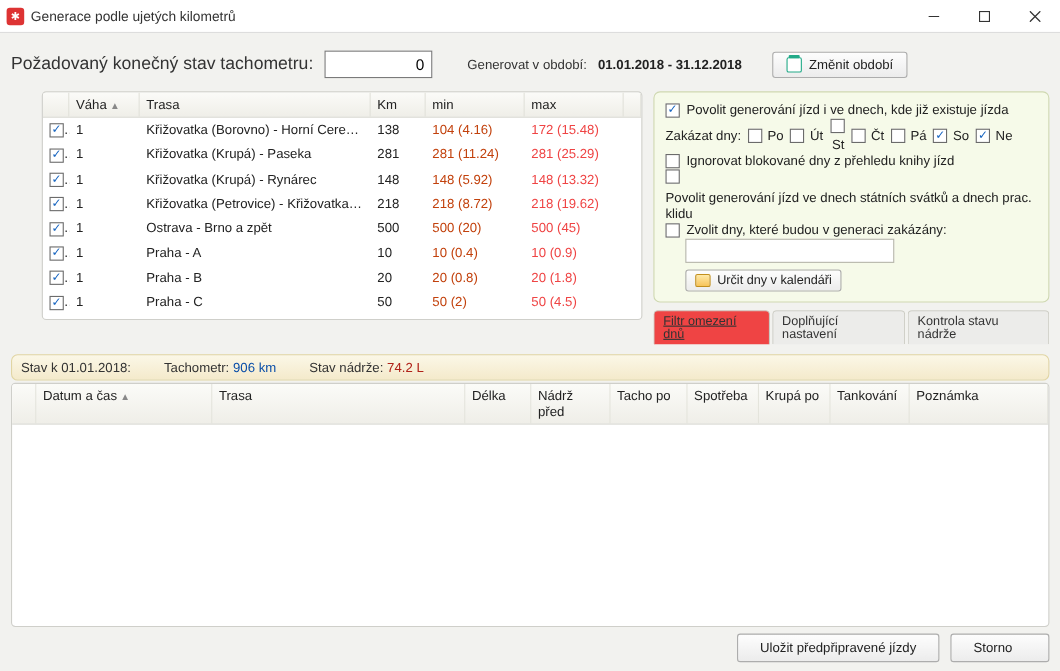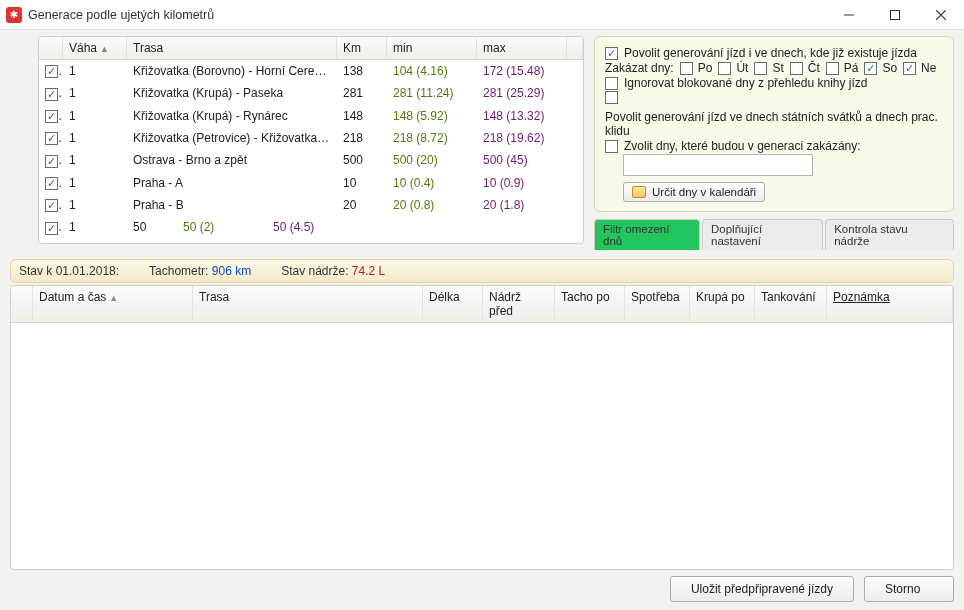--- a/index.html
+++ b/index.html
@@ -101,22 +101,22 @@
   .tbl .body { }
   .tbl .row { display:flex; font-size:12px; }
   .tbl .row:nth-child(even) { }
   .arrow-up { font-size:9px; color:#888; margin-left:3px; }
 
   
   .c-chk  { width:24px; text-align:center; }
   .c-vaha { width:64px; }
   .c-trasa{ width:210px; }
   .c-km   { width:50px; }
-  .c-min  { width:90px; color:#4d7c0f; }
-  .c-max  { width:90px; color:#701a75; }
+  .c-min  { width:90px; color:#c2410c; }
+  .c-max  { width:90px; color:#ef4444; }
   .tbl .head .c-min, .tbl .head .c-max { color:#222; }
 
   
   .chk {
     width:13px; height:13px; border:1px solid #6b6b6b; background:#fff;
     display:inline-flex; align-items:center; justify-content:center;
     font-size:11px; line-height:1; color:#1664c0;
     vertical-align:middle;
   }
   .chk.checked::after { content:"✓"; }
@@ -142,21 +142,21 @@
     background:linear-gradient(#ffe9a8,#f7c45a);
     border:1px solid #c28f1d; border-radius:2px;
   }
 
   .tabs { display:flex; gap:2px; margin-top:6px; font-size:11.5px; }
   .tab {
     padding:3px 8px; border:1px solid #c9c9c0; border-bottom:none;
     border-radius:4px 4px 0 0; background:#ececea; color:#333;
     position:relative; top:1px;
   }
-  .tab.active { background:#22c55e; font-weight:normal; }
+  .tab.active { background:#ef4444; font-weight:normal;text-decoration:underline; }
 
   .gen-btn-wrap { display:flex; justify-content:center; margin-top:10px;}
 
   
   .status {
     margin-top:10px;
     padding:4px 8px;
     background:linear-gradient(#fbf7e7,#f4eacb);
     border:1px solid #e1d5a3;
     border-radius:6px;
@@ -183,21 +183,21 @@
   .tbl2 .head .cell { padding:4px 6px; border-right:1px solid #e4e4dc; font-size:12px;}
   .r-chk{width:22px;}
   .r-date{width:160px;}
   .r-trasa{width:230px;}
   .r-delka{width:60px;}
   .r-npred{width:72px;}
   .r-tacho{width:70px;}
   .r-spot{width:65px;}
   .r-npo{width:65px;}
   .r-tank{width:72px;}
-  .r-pozn{flex:1;text-decoration:underline;}
+  .r-pozn{flex:1;}
 
   
   .footer {
     margin-top:6px;
     display:flex; justify-content:flex-end; gap:10px;
   }
   .footer .btn { padding:5px 20px; }
 </style>
 </head>
 <body>
@@ -218,20 +218,32 @@
   </div>
   <div class="winbtn close">
     <svg width="10" height="10" viewBox="0 0 10 10">
         <path d="M0 0 L10 10 M10 0 L0 10" stroke="currentColor" stroke-width="1.2"></path>
       </svg>
   </div>
 </div>
 
 <div class="client">
 
+  <div class="toprow">
+    <span class="lbl-main">Požadovaný konečný stav tachometru:</span>
+    <input class="tacho" type="text" value="0" style="">
+    <span style="width:6px"></span>
+    <span class="period-lbl">Generovat v období:</span>
+    <span class="period-val">01.01.2018 - 31.12.2018</span>
+    <span style="width:8px"></span>
+    <button class="btn">
+      <span class="icon-cal"></span>
+      <span>Změnit období</span>
+    </button>
+  </div>
 
   <div class="mainsplit">
 
     <div class="left-col">
       <div class="tbl" style="height:208px; overflow:hidden;">
         <div class="head">
           <div class="cell c-chk"></div>
           <div class="cell c-vaha">
             <span>Váha</span><span class="arrow-up">▲</span>
           </div>
@@ -294,20 +306,21 @@
               <div class="cell c-chk"><span class="chk checked"></span></div>
               <div class="cell c-vaha">1</div>
               <div class="cell c-trasa">Praha - B</div>
               <div class="cell c-km">20</div>
               <div class="cell c-min">20 (0.8)</div>
               <div class="cell c-max">20 (1.8)</div>
             </div>
             <div class="row">
               <div class="cell c-chk"><span class="chk checked"></span></div>
               <div class="cell c-vaha">1</div>
+              <div class="cell c-trasa">Praha - C</div>
               <div class="cell c-km">50</div>
               <div class="cell c-min">50 (2)</div>
               <div class="cell c-max">50 (4.5)</div>
             </div>
             <div class="row">
               <div class="cell c-chk"><span class="chk checked"></span></div>
               <div class="cell c-vaha">1</div>
               <div class="cell c-trasa">Praha - D</div>
               <div class="cell c-km">100</div>
               <div class="cell c-min">100 (4)</div>
@@ -327,21 +340,21 @@
           <span>Zakázat dny:</span>
           <span class="day-group" id="days-group">
               <span style="display: inline-flex; align-items: center; gap: 3px;">
                 <span class="chk"></span>
                 <span class="daylbl">Po</span>
               </span>
               <span style="display: inline-flex; align-items: center; gap: 3px;">
                 <span class="chk"></span>
                 <span class="daylbl">Út</span>
               </span>
-              <span style="display: inline-flex; align-items: center; gap: 3px;">
+              <span style="display: inline-flex; align-items: center; gap: 3px; flex-direction: column;">
                 <span class="chk"></span>
                 <span class="daylbl">St</span>
               </span>
               <span style="display: inline-flex; align-items: center; gap: 3px;">
                 <span class="chk"></span>
                 <span class="daylbl">Čt</span>
               </span>
               <span style="display: inline-flex; align-items: flex-end; gap: 3px;">
                 <span class="chk"></span>
                 <span class="daylbl">Pá</span>

